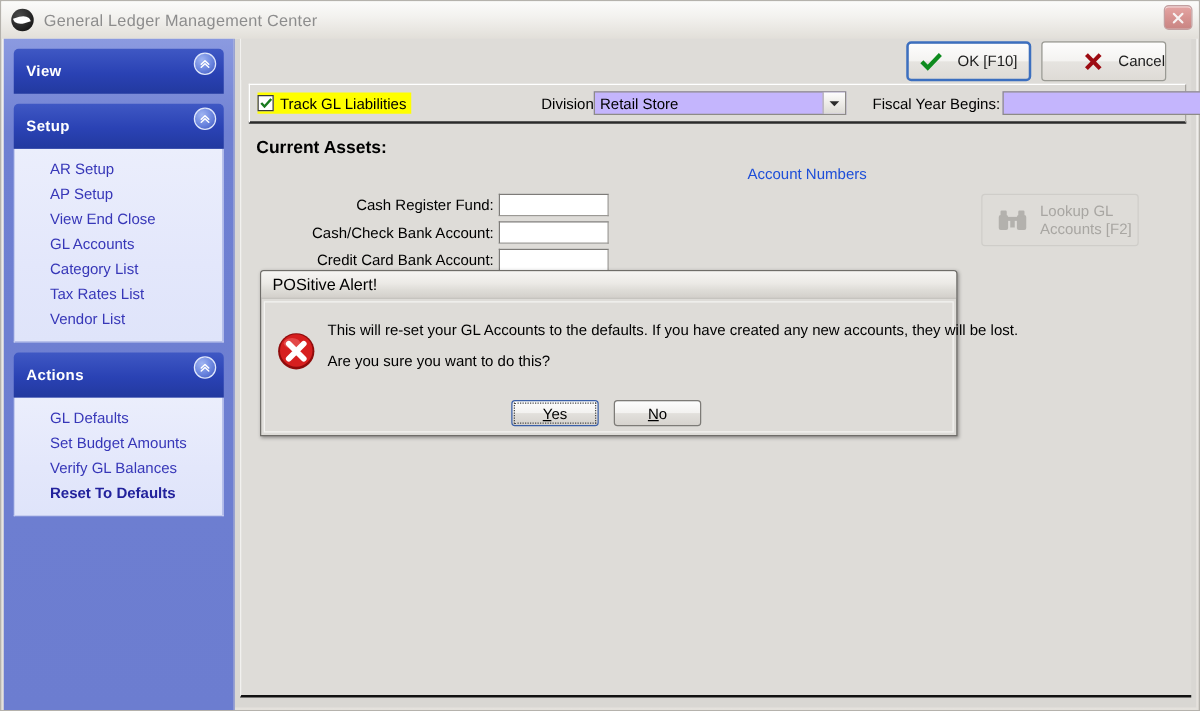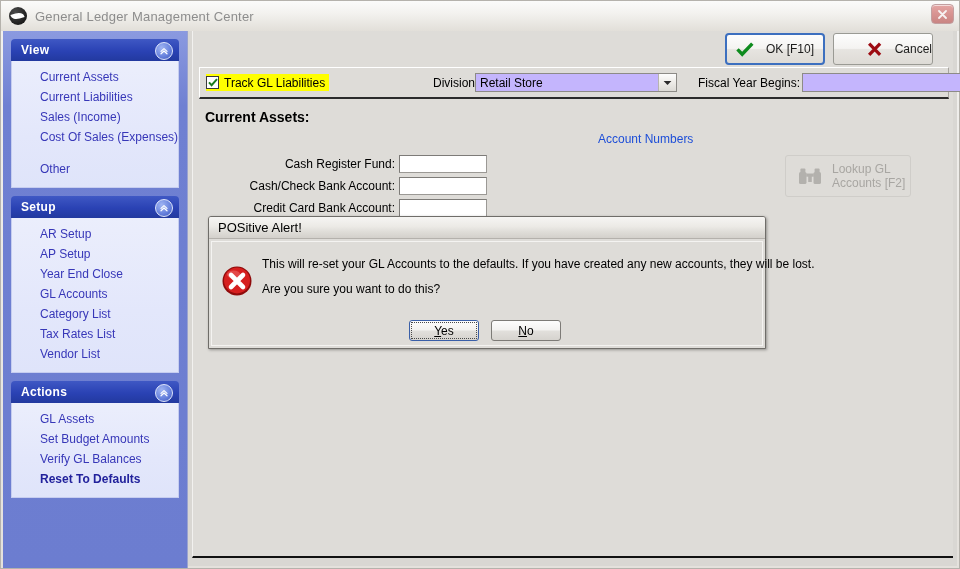--- a/index.html
+++ b/index.html
@@ -84,21 +84,21 @@
     height: 537px;
     box-sizing: border-box;
     background: linear-gradient(to bottom, #8b9ae0 0%, #6f80d2 14%, #6c7dd0 100%);
     border-right: 1px solid #9aa3cf;
     overflow: hidden;
   }
   .nav-group {
     margin: 8px 8px 0 8px;
   }
   .nav-header {
-    height: 22px;
+    height: 36px;
     box-sizing: border-box;
     background: linear-gradient(to bottom, #3f58c4 0%, #2a42b4 55%, #22399f 100%);
     border-radius: 4px 4px 0 0;
     display: flex;
     align-items: center;
     padding: 0 4px 0 10px;
     position: relative;
   }
   .nav-header-title {
     color: #ffffff;
@@ -432,61 +432,53 @@
 
     <div class="nav-group">
       <div class="nav-header">
         <span class="nav-header-title">View</span>
         <span class="chevron-btn">
           <svg width="10" height="10" viewBox="0 0 10 10" aria-hidden="true">
             <path d="M2 5.4 L5 2.6 L8 5.4 M2 7.8 L5 5 L8 7.8" stroke="#ffffff" stroke-width="1.2" fill="none" stroke-linecap="round" stroke-linejoin="round"></path>
           </svg>
         </span>
       </div>
-      <div class="nav-body">
-        <div class="nav-item">Current Assets</div>
-        <div class="nav-item">Current Liabilities</div>
-        <div class="nav-item">Sales (Income)</div>
-        <div class="nav-item">Cost Of Sales (Expenses)</div>
-        <div class="nav-spacer"></div>
-        <div class="nav-item">Other</div>
-      </div>
     </div>
 
     <div class="nav-group">
       <div class="nav-header">
         <span class="nav-header-title">Setup</span>
         <span class="chevron-btn">
           <svg width="10" height="10" viewBox="0 0 10 10" aria-hidden="true">
             <path d="M2 5.4 L5 2.6 L8 5.4 M2 7.8 L5 5 L8 7.8" stroke="#ffffff" stroke-width="1.2" fill="none" stroke-linecap="round" stroke-linejoin="round"></path>
           </svg>
         </span>
       </div>
       <div class="nav-body">
         <div class="nav-item">AR Setup</div>
         <div class="nav-item">AP Setup</div>
-        <div class="nav-item">Year End Close</div>
+        <div class="nav-item">View End Close</div>
         <div class="nav-item">GL Accounts</div>
         <div class="nav-item">Category List</div>
         <div class="nav-item">Tax Rates List</div>
         <div class="nav-item">Vendor List</div>
       </div>
     </div>
 
     <div class="nav-group">
       <div class="nav-header">
         <span class="nav-header-title">Actions</span>
         <span class="chevron-btn">
           <svg width="10" height="10" viewBox="0 0 10 10" aria-hidden="true">
             <path d="M2 5.4 L5 2.6 L8 5.4 M2 7.8 L5 5 L8 7.8" stroke="#ffffff" stroke-width="1.2" fill="none" stroke-linecap="round" stroke-linejoin="round"></path>
           </svg>
         </span>
       </div>
       <div class="nav-body">
-        <div class="nav-item">GL Assets</div>
+        <div class="nav-item">GL Defaults</div>
         <div class="nav-item">Set Budget Amounts</div>
         <div class="nav-item">Verify GL Balances</div>
         <div class="nav-item bold">Reset To Defaults</div>
       </div>
     </div>
 
   </div>
 
   <div id="main">
     <div id="main-inner">

